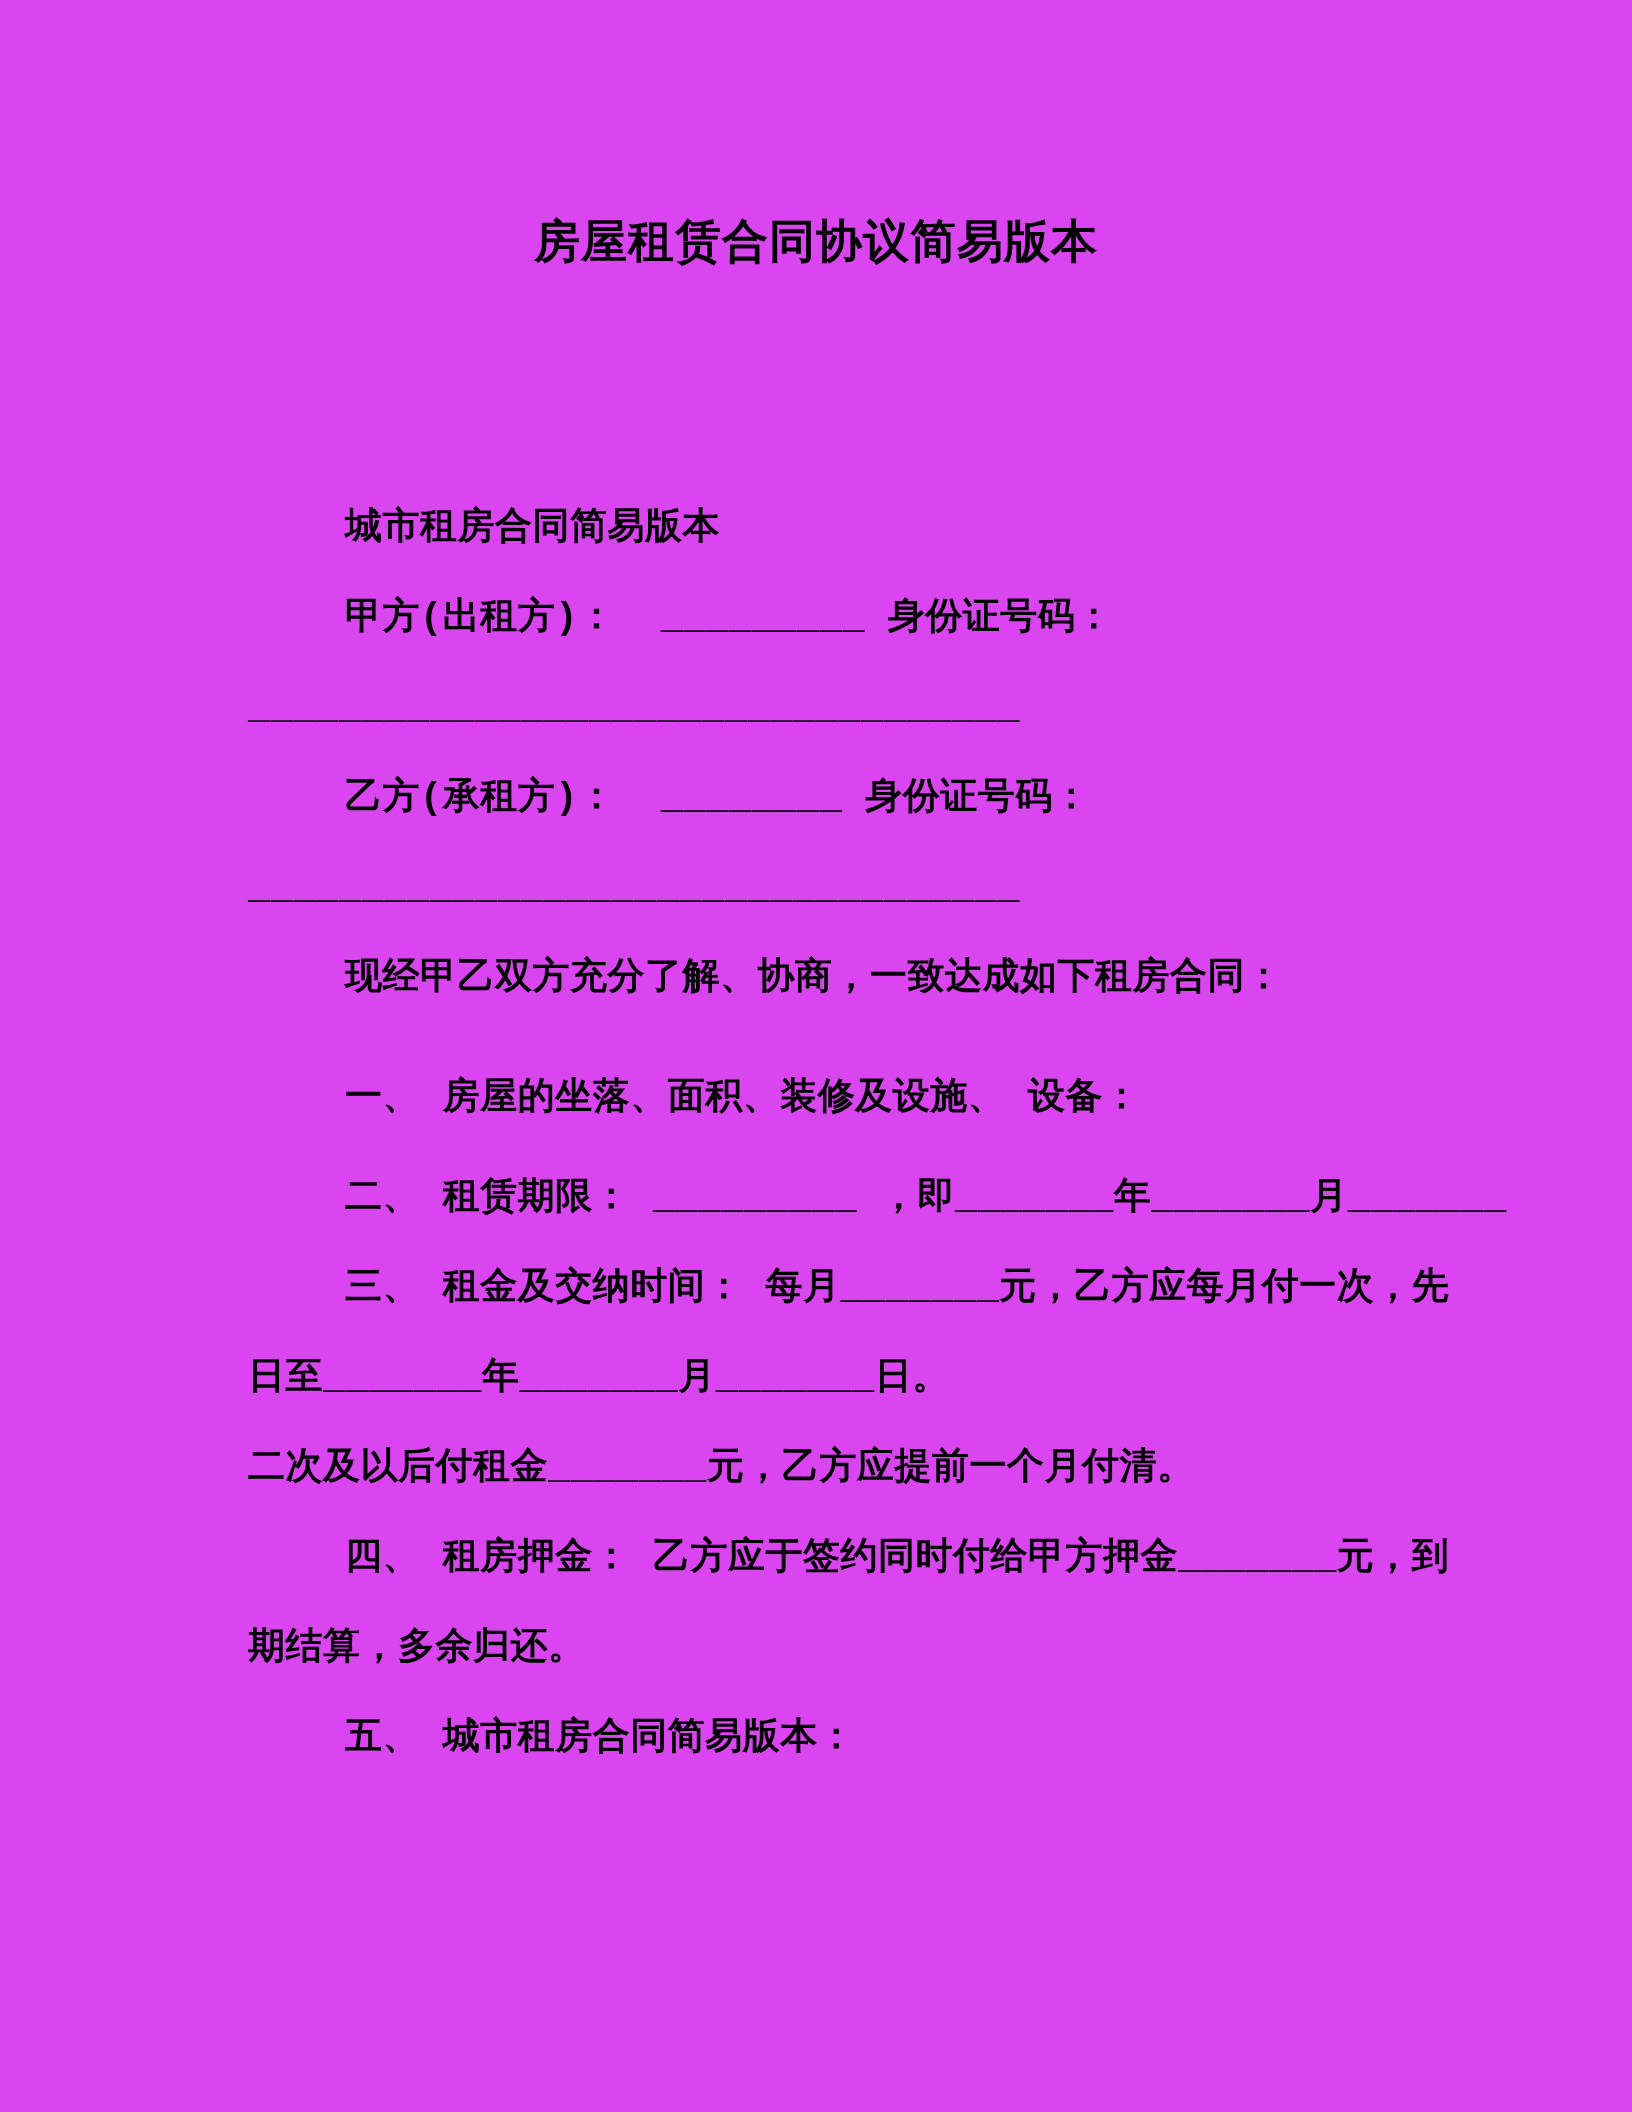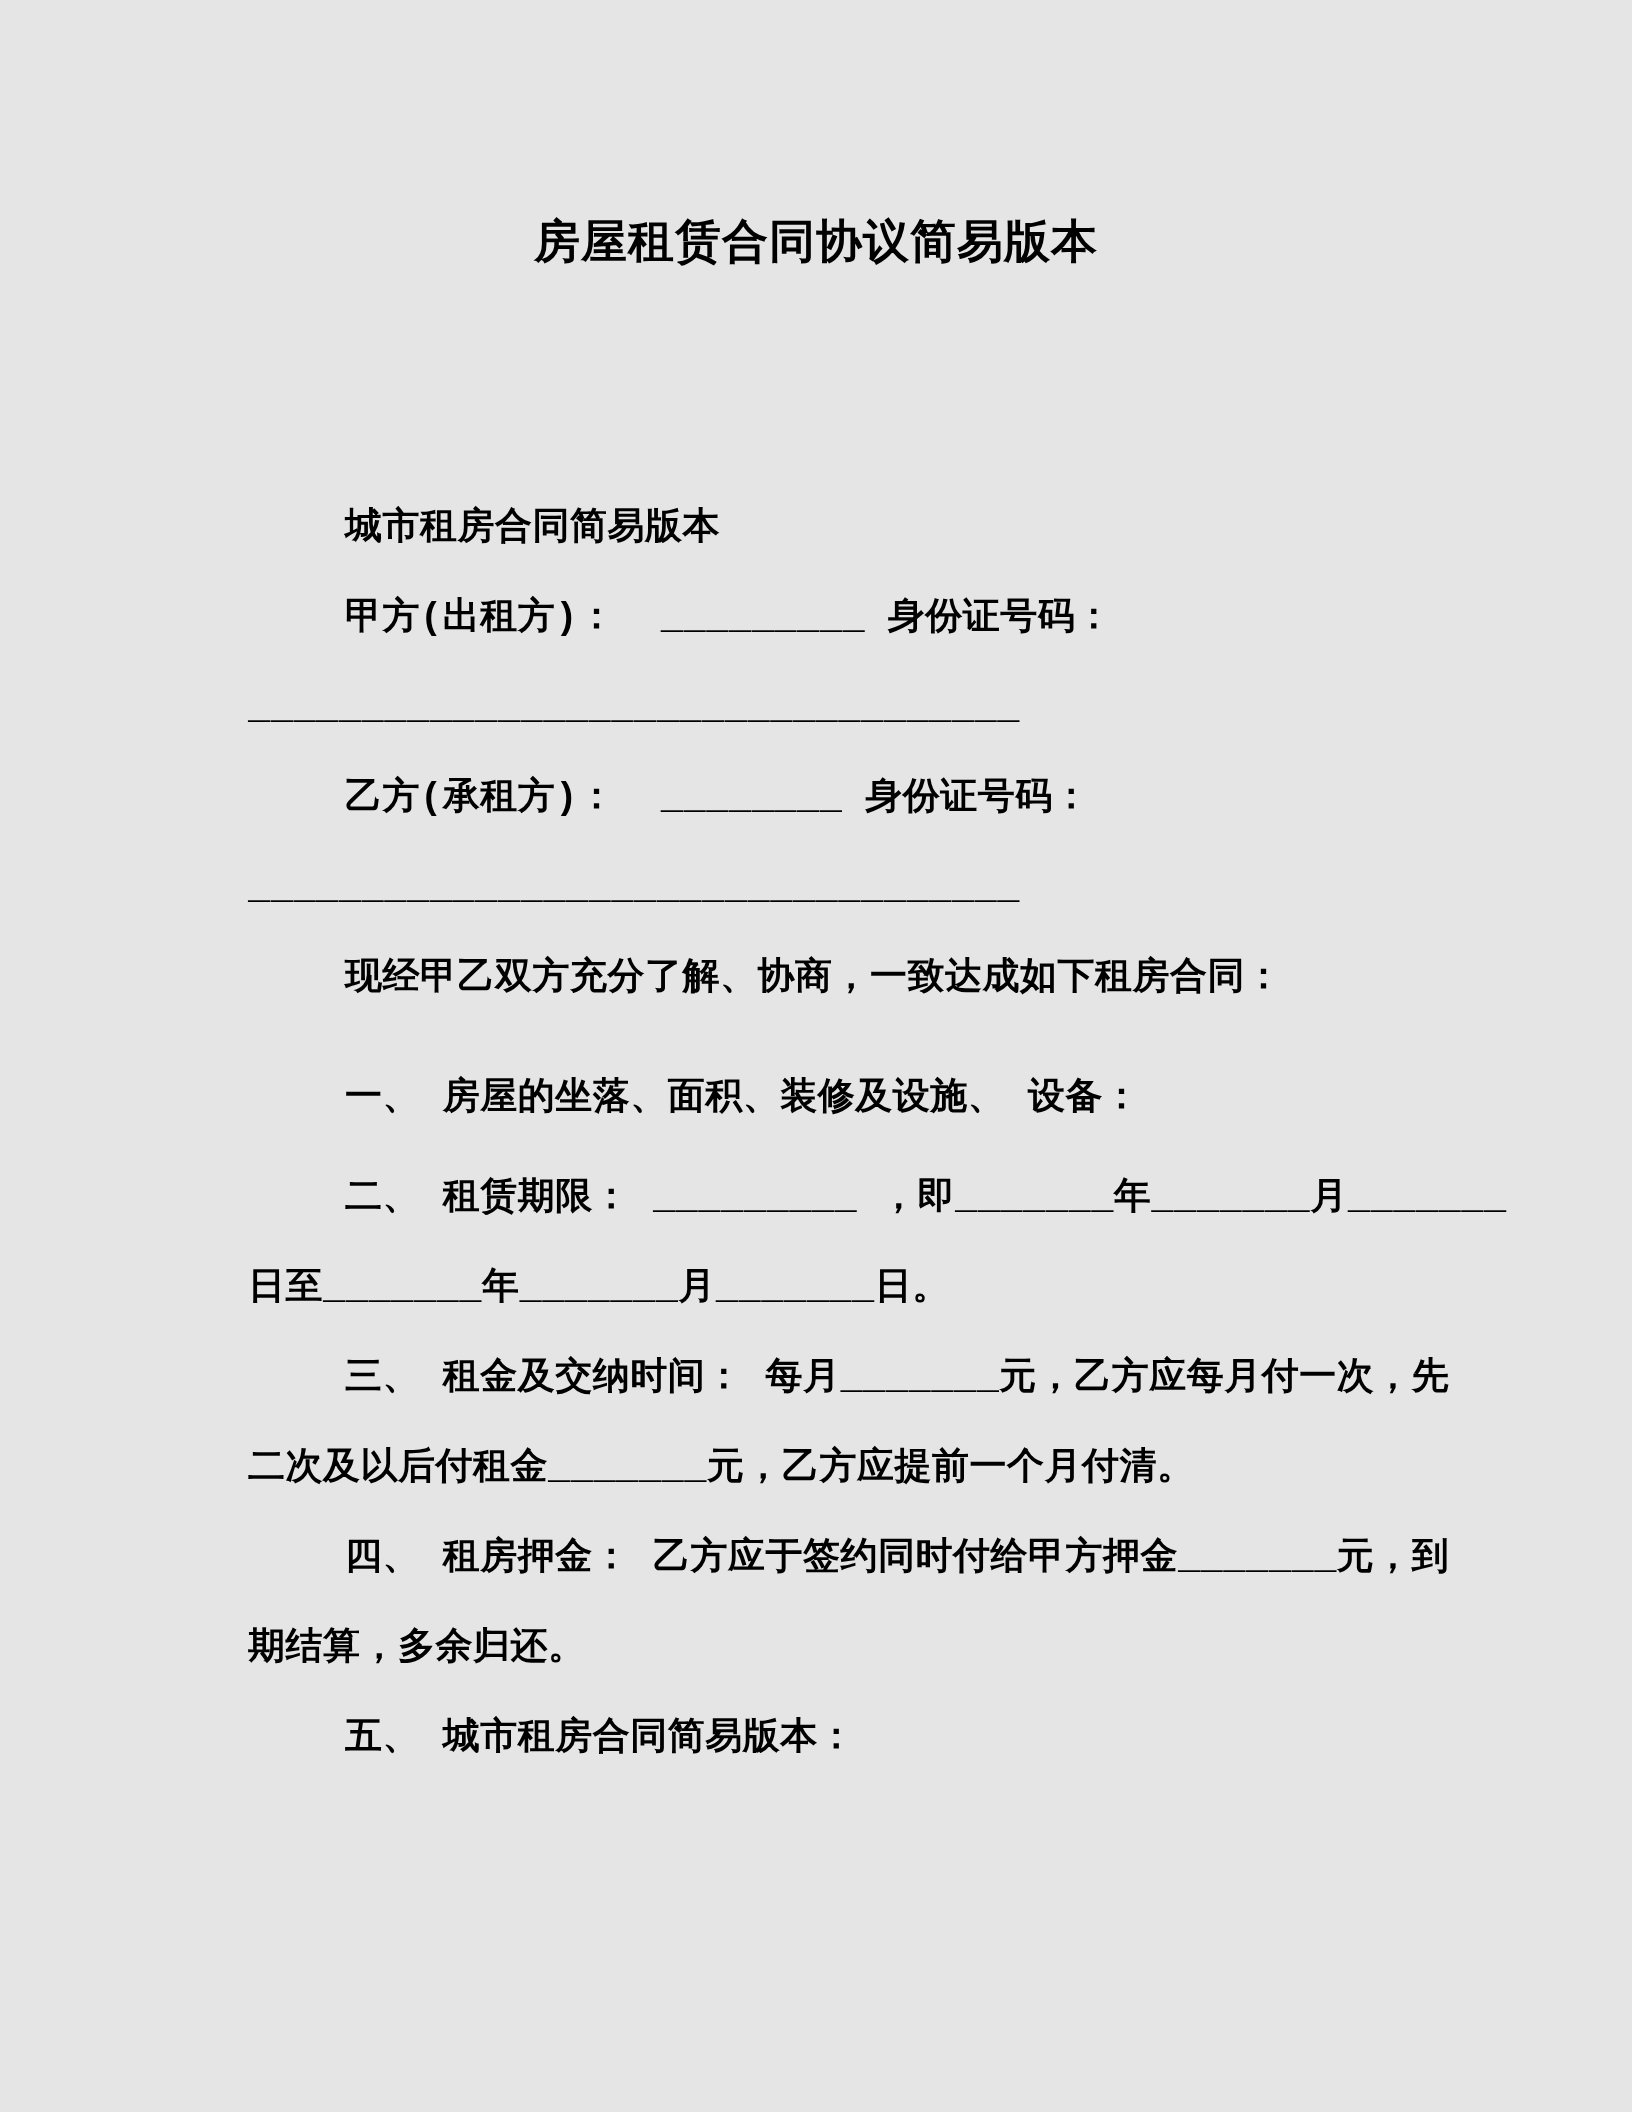--- a/index.html
+++ b/index.html
@@ -4,21 +4,21 @@
 <style>
   html, body {
     margin: 0;
     padding: 0;
     background: #ffffff;
   }
   .page {
     position: relative;
     width: 1632px;
     height: 2112px;
-    background: #e5e5e5;
+    background: #d946ef;
     color: #000000;
     font-family: "Liberation Sans", "DejaVu Sans", sans-serif;
     font-weight: 700;
     overflow: hidden;
   }
   .doc-title {
     margin: 0;
     padding-top: 210px;
     text-align: center;
     font-size: 46px;
@@ -55,21 +55,21 @@
 
   <div class="doc-body">
     <div class="line indent">城市租房合同简易版本</div>
     <div class="line indent">甲方(出租方)：  _________ 身份证号码：</div>
     <div class="line">__________________________________</div>
     <div class="line indent">乙方(承租方)：  ________ 身份证号码：</div>
     <div class="line">__________________________________</div>
     <div class="line indent">现经甲乙双方充分了解、协商，一致达成如下租房合同：</div>
     <div class="line indent mt30">一、 房屋的坐落、面积、装修及设施、 设备：</div>
     <div class="line indent mt10">二、 租赁期限： _________ ，即_______年_______月_______</div>
+    <div class="line indent">三、 租金及交纳时间： 每月_______元，乙方应每月付一次，先</div>
     <div class="line">日至_______年_______月_______日。</div>
-    <div class="line indent">三、 租金及交纳时间： 每月_______元，乙方应每月付一次，先</div>
     <div class="line">二次及以后付租金_______元，乙方应提前一个月付清。</div>
     <div class="line indent">四、 租房押金： 乙方应于签约同时付给甲方押金_______元，到</div>
     <div class="line">期结算，多余归还。</div>
     <div class="line indent">五、 城市租房合同简易版本：</div>
   </div>
 
 </div>
 
 </body></html>

